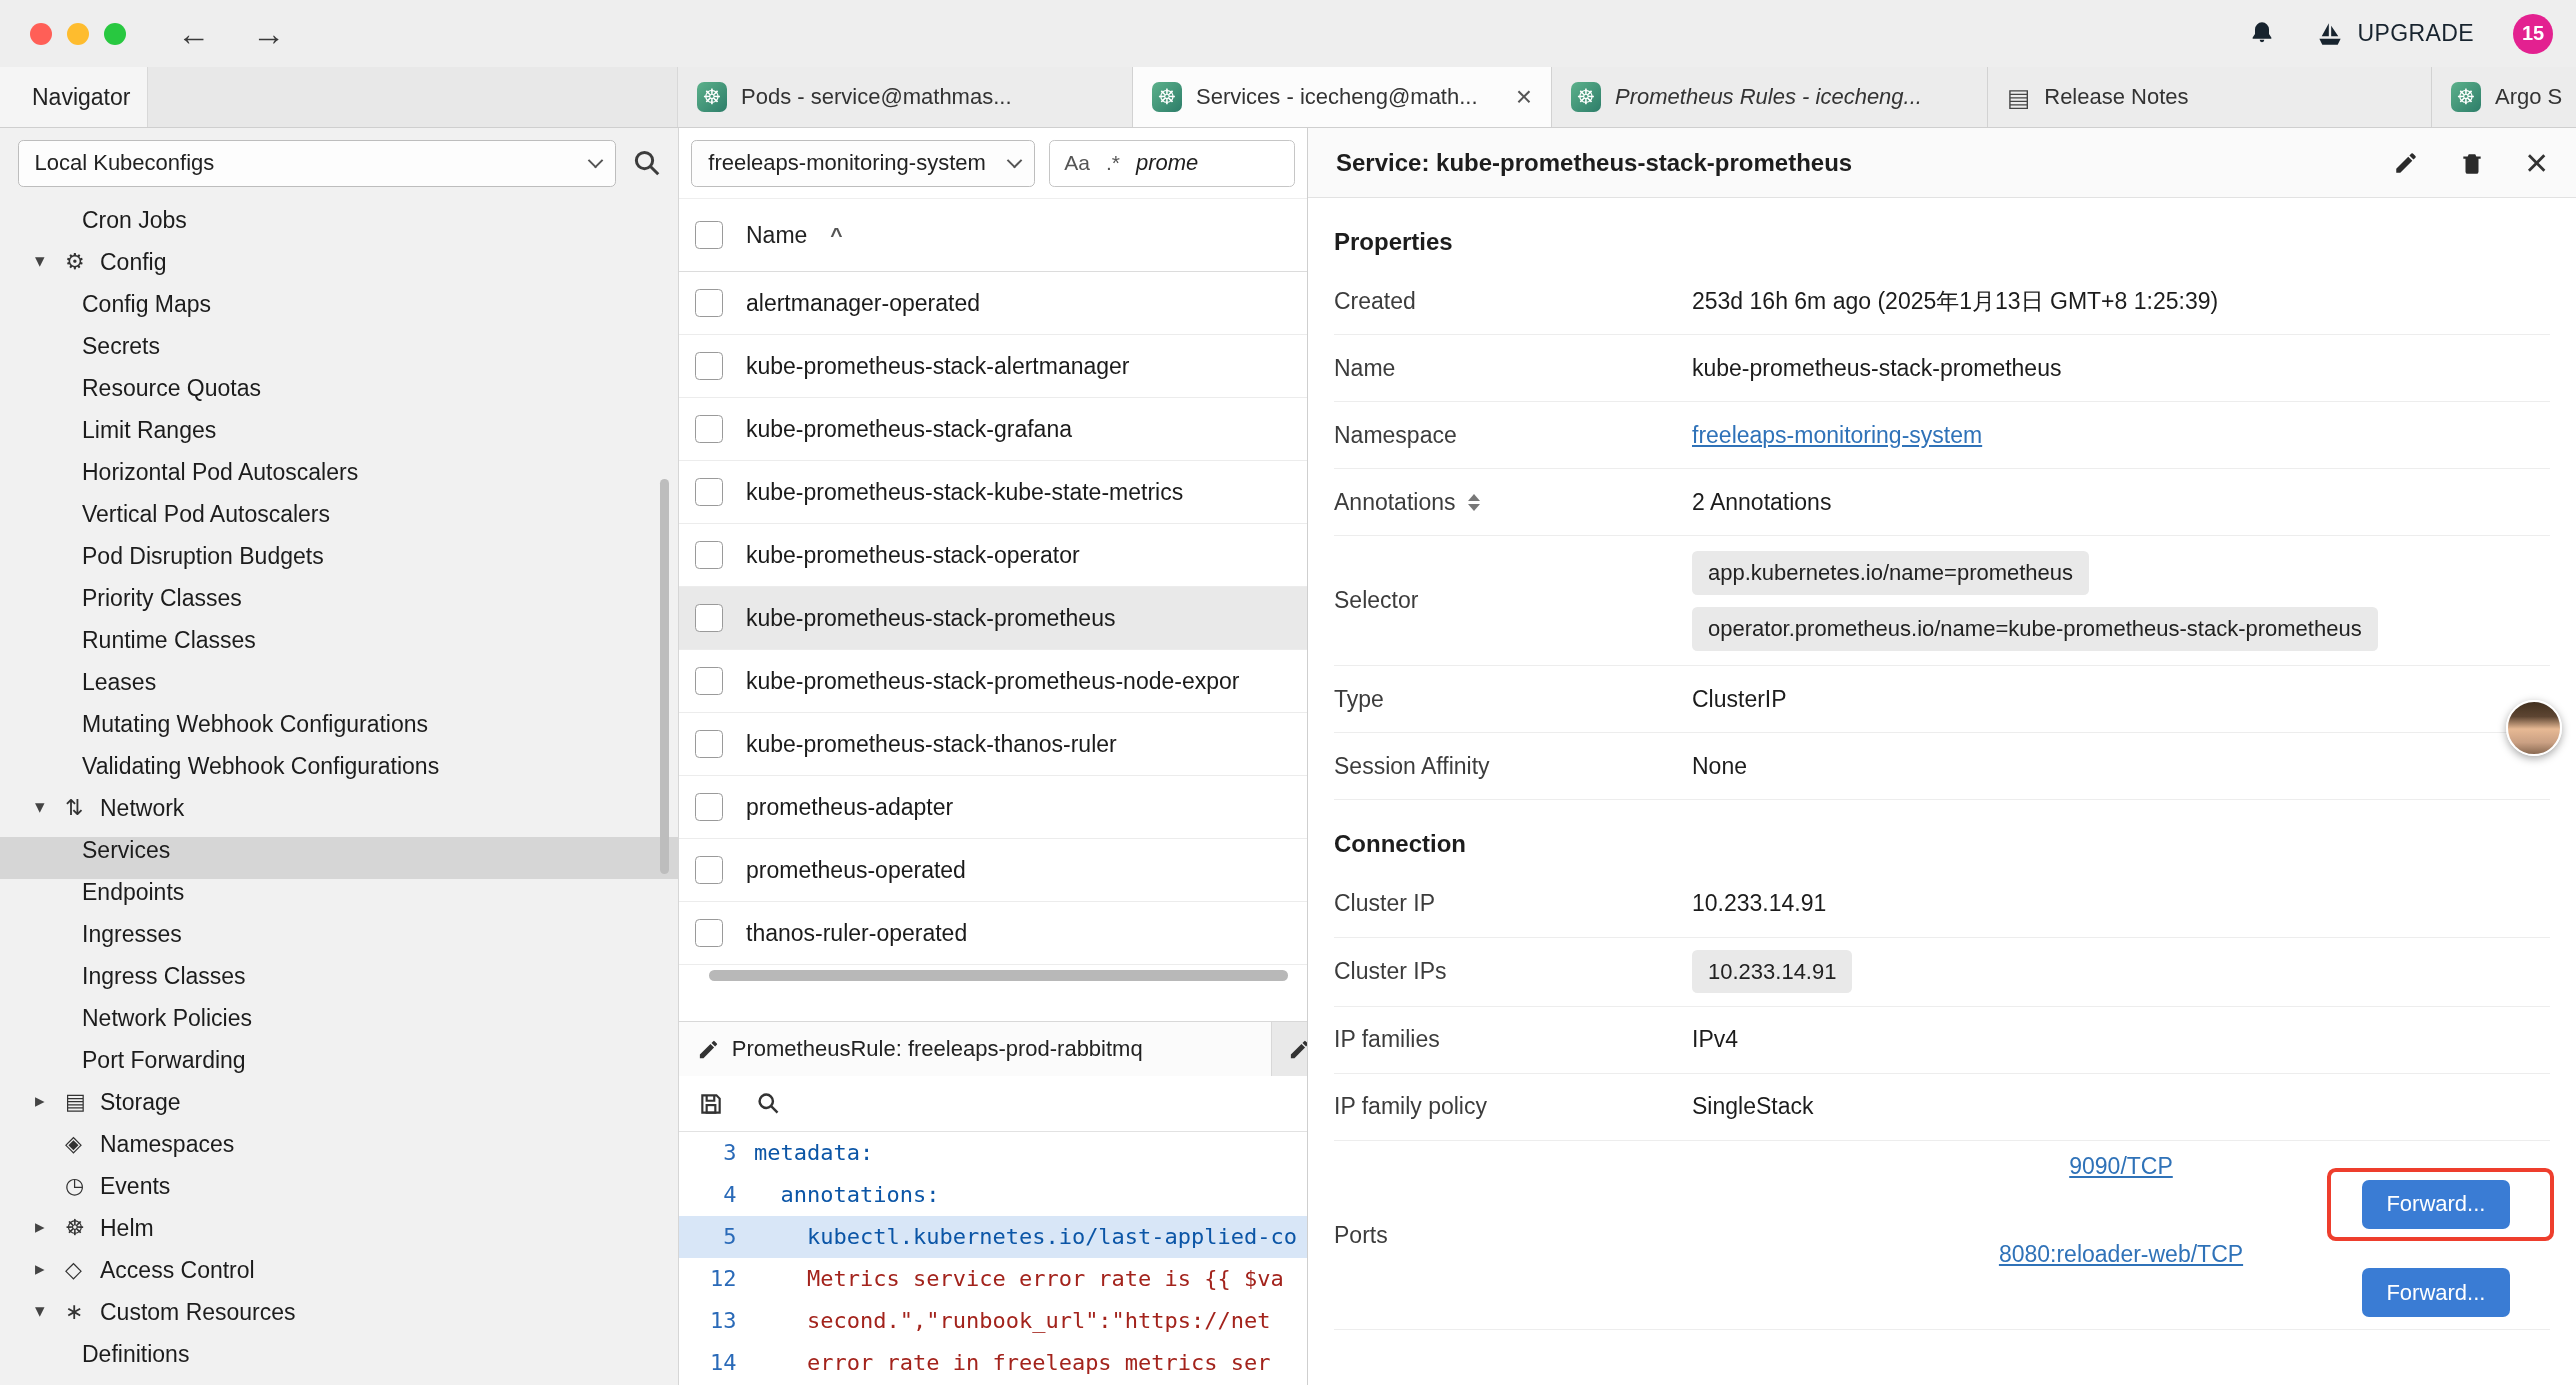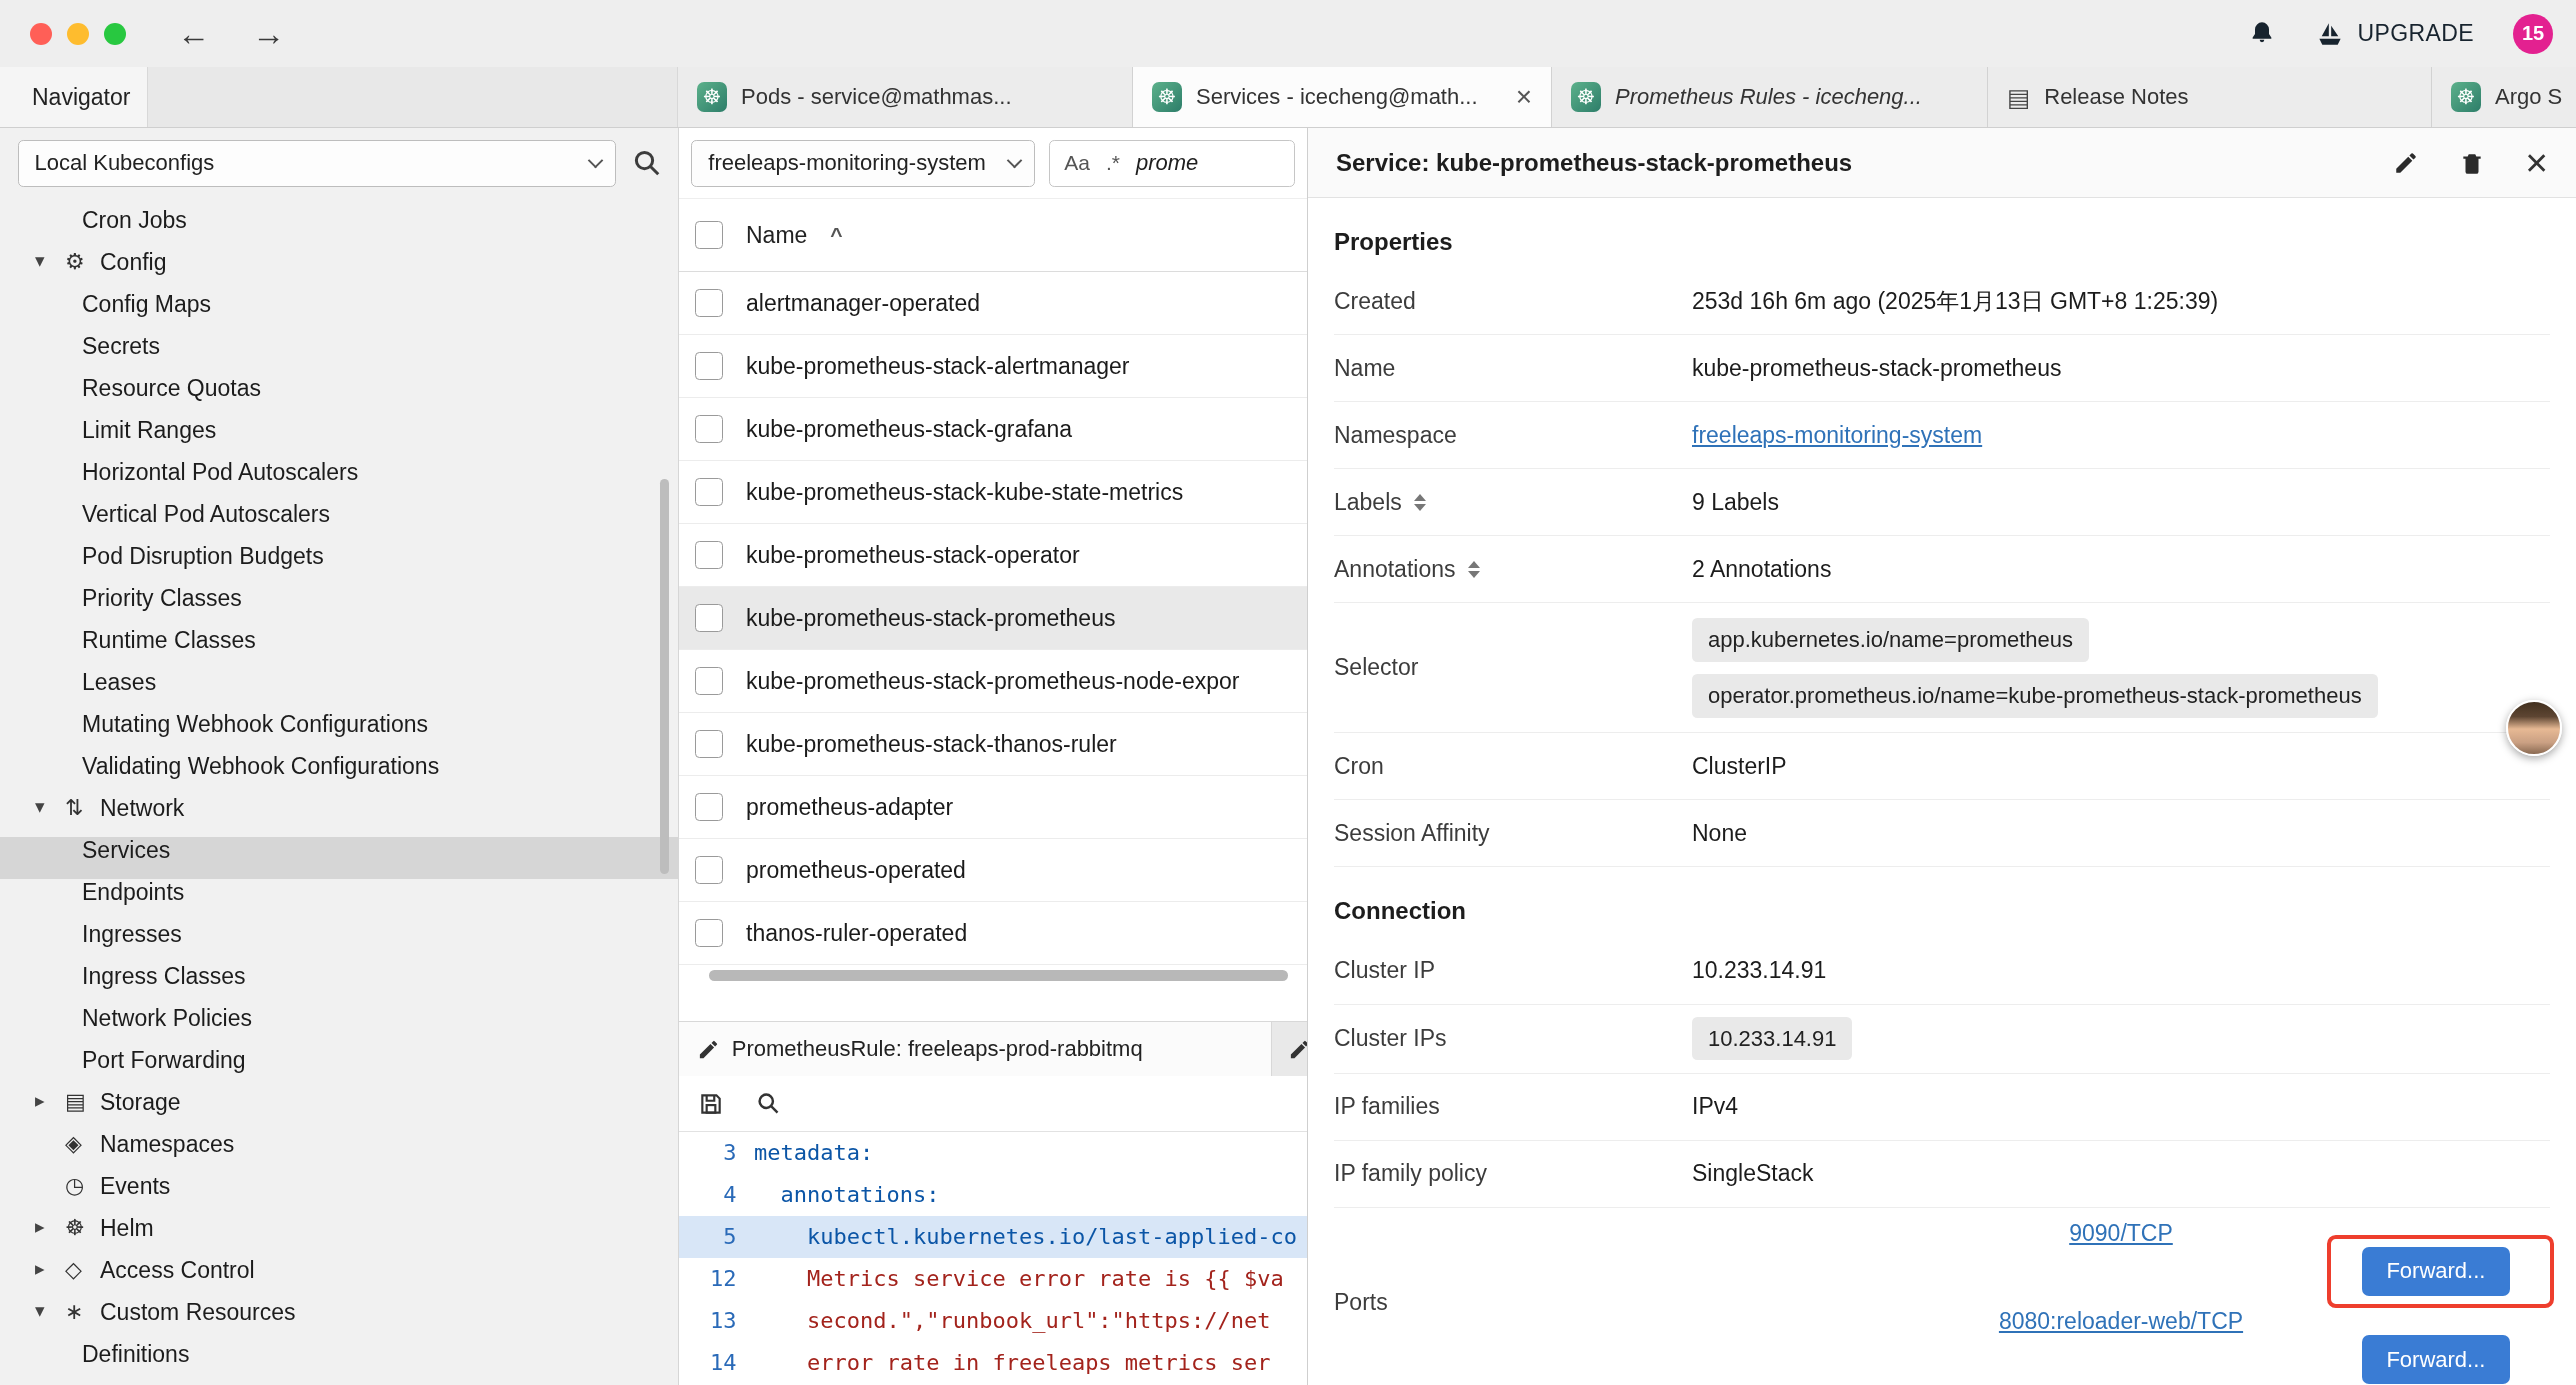--- a/index.html
+++ b/index.html
@@ -500,32 +500,20 @@
     <div class="dlabel">
       <span class="dlabel-text">Namespace</span>
 
     </div>
     <div class="dvalue">
             <a class="dlink">freeleaps-monitoring-system</a>
           </div>
   </div>
         <div class="drow">
     <div class="dlabel">
-      <span class="dlabel-text">Labels</span>
-      <span class="sorter">
-              <i class="tri-up"></i>
-              <i class="tri-down"></i>
-            </span>
-    </div>
-    <div class="dvalue">
-            <span class="dtext">9 Labels</span>
-          </div>
-  </div>
-        <div class="drow">
-    <div class="dlabel">
       <span class="dlabel-text">Annotations</span>
       <span class="sorter">
               <i class="tri-up"></i>
               <i class="tri-down"></i>
             </span>
     </div>
     <div class="dvalue">
             <span class="dtext">2 Annotations</span>
           </div>
   </div>
@@ -534,21 +522,21 @@
       <span class="dlabel-text">Selector</span>
 
     </div>
     <div class="dvalue stack">
             <div class="badge">app.kubernetes.io/name=prometheus</div>
             <div class="badge">operator.prometheus.io/name=kube-prometheus-stack-prometheus</div>
           </div>
   </div>
         <div class="drow">
     <div class="dlabel">
-      <span class="dlabel-text">Cron</span>
+      <span class="dlabel-text">Type</span>
 
     </div>
     <div class="dvalue">
             <span class="dtext">ClusterIP</span>
           </div>
   </div>
         <div class="drow">
     <div class="dlabel">
       <span class="dlabel-text">Session Affinity</span>
 

